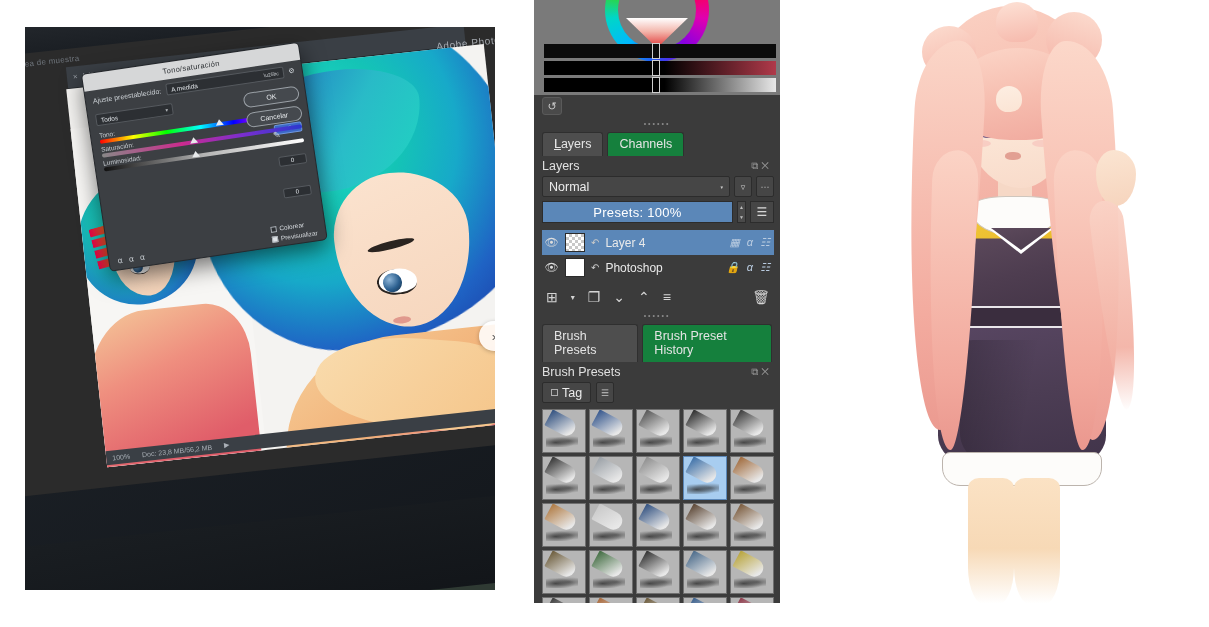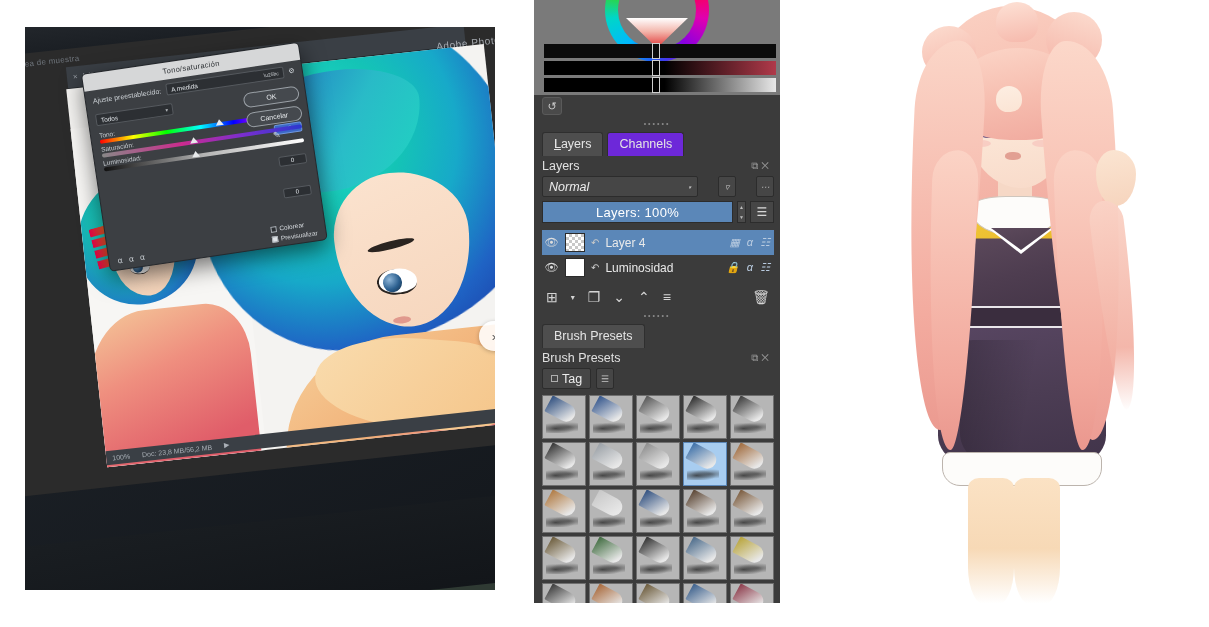--- a/index.html
+++ b/index.html
@@ -282,31 +282,31 @@
   }
   .kr-grip {
     height:9px; display:flex; align-items:center; justify-content:center;
     color:#8a8a8a; font-size:7px; letter-spacing:2px;
   }
   .kr-tabs {
     display:flex; gap:4px; padding:4px 8px 0 8px; background:#3b3b3b;
   }
   .kr-tab {
     padding:4px 11px 5px 11px; font-size:12.5px; color:#e4e4e4;
-    background:#6d28d9; border-radius:3px 3px 0 0; border:1px solid #2f2f2f;
+    background:#15803d; border-radius:3px 3px 0 0; border:1px solid #2f2f2f;
     border-bottom:none;
   }
   .kr-tab.active { background:#4e4e4e; }
   .kr-tab u { text-decoration: underline; }
   .kr-dockhdr {
     display:flex; justify-content:space-between; align-items:center;
     padding:3px 8px; font-size:12.5px; color:#e0e0e0;
   }
   .kr-dockhdr .hicons { color:#9a9a9a; font-size:10px; letter-spacing:3px; }
-  .kr-blendrow { display:flex; gap:20px; padding:0 6px 4px 8px; align-items:center;font-style:italic; }
+  .kr-blendrow { display:flex; gap:4px; padding:0 6px 4px 8px; align-items:center; }
   .kr-combo {
     flex:1; height:21px; background:#464646; border:1px solid #2c2c2c;
     border-radius:2px; display:flex; align-items:center;
     justify-content:space-between; padding:0 6px; font-size:12.5px; color:#ececec;
   }
   .kr-sidebtn {
     width:18px; height:21px; background:#464646; border:1px solid #2c2c2c;
     border-radius:2px; color:#c7c7c7; font-size:9px;
     display:flex; align-items:center; justify-content:center;
   }
@@ -721,21 +721,21 @@
       <div class="kr-combo">
         <span>Normal</span>
         <span class="caret">▾</span>
       </div>
       <div class="kr-sidebtn">▿</div>
       <div class="kr-sidebtn">⋯</div>
     </div>
 
     <div class="kr-opacityrow">
       <div class="kr-opacity">
-        <span>Layers:</span>&nbsp;
+        <span>Presets:</span>&nbsp;
         <span>100%</span>
       </div>
       <div class="kr-spin">
           <span>▲</span>
           <span>▼</span>
         </div>
       <div class="kr-iconbtn">☰</div>
     </div>
 
     <div class="kr-layerlist">
@@ -747,21 +747,21 @@
         <span class="kr-lflags">
           <i>▦</i>
           <i>α</i>
           <i>☷</i>
         </span>
       </div>
       <div class="kr-layer">
         <span class="kr-eye">👁</span>
         <span class="kr-thumb"></span>
         <span class="kr-cyc">↶</span>
-        <span class="kr-lname">Luminosidad</span>
+        <span class="kr-lname">Photoshop</span>
         <span class="kr-lflags">
           <i>🔒</i>
           <i>α</i>
           <i>☷</i>
         </span>
       </div>
     </div>
 
     <div class="kr-layertools">
       <span>⊞</span>
@@ -770,20 +770,21 @@
       <span>⌄</span>
       <span>⌃</span>
       <span>≡</span>
       <span class="trash">🗑</span>
     </div>
 
     <div class="kr-grip">••••••</div>
 
     <div class="kr-tabs">
       <div class="kr-tab active">Brush Presets</div>
+      <div class="kr-tab">Brush Preset History</div>
     </div>
     <div class="kr-dockhdr">
       <span>Brush Presets</span>
       <span class="hicons">⧉✕</span>
     </div>
     <div class="kr-tagrow">
       <div class="kr-tagbtn">
         <i class="sq"></i>
         <span>Tag</span>
       </div>

